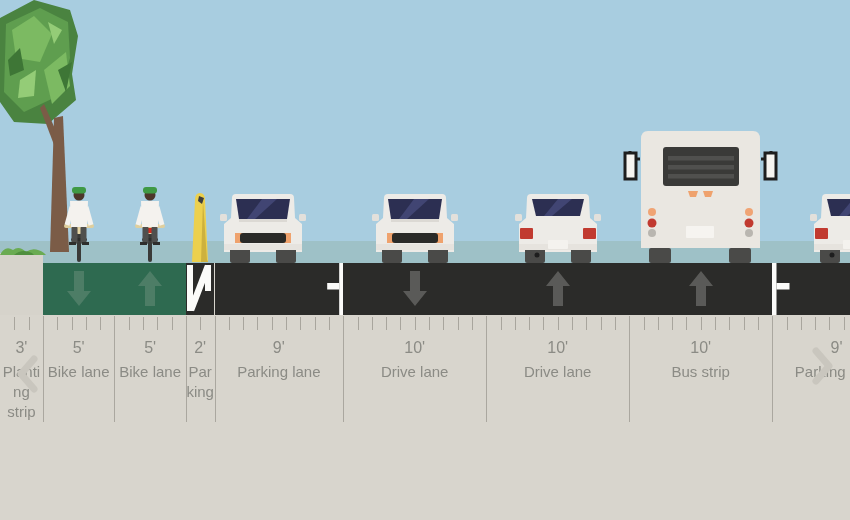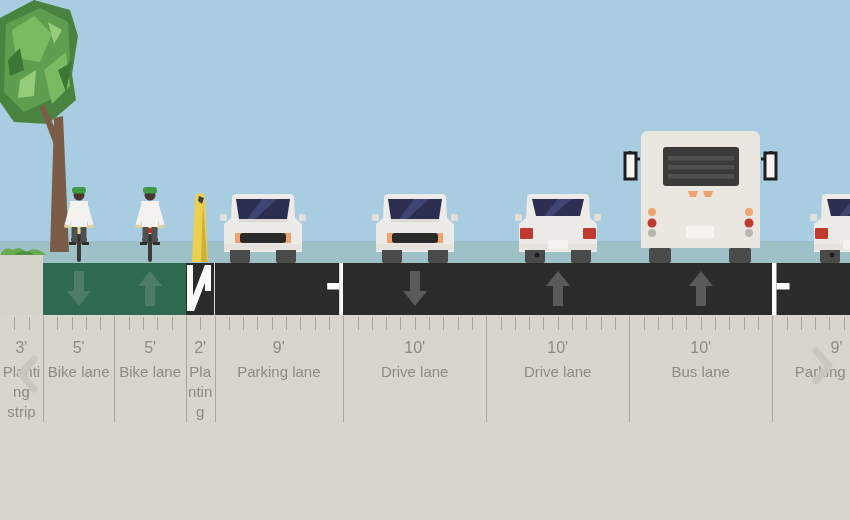--- a/index.html
+++ b/index.html
@@ -256,21 +256,21 @@
         <div class="w">5'</div>
         <div class="n">Bike lane</div>
       </div>
       <div class="tick" style="left: 128.7px;"></div>
       <div class="tick" style="left: 143px;"></div>
       <div class="tick" style="left: 157.3px;"></div>
       <div class="tick" style="left: 171.6px;"></div>
       <div class="divider" style="left: 185.9px;"></div>
       <div class="ruler-cell" style="left: 185.9px; width: 28.6px;">
         <div class="w">2'</div>
-        <div class="n">Planting</div>
+        <div class="n">Parking</div>
       </div>
       <div class="tick" style="left: 200.2px;"></div>
       <div class="divider" style="left: 214.5px;"></div>
       <div class="ruler-cell" style="left: 214.5px; width: 128.7px;">
         <div class="w">9'</div>
         <div class="n">Parking lane</div>
       </div>
       <div class="tick" style="left: 228.8px;"></div>
       <div class="tick" style="left: 243.1px;"></div>
       <div class="tick" style="left: 257.4px;"></div>
@@ -303,21 +303,21 @@
       <div class="tick" style="left: 529.1px;"></div>
       <div class="tick" style="left: 543.4px;"></div>
       <div class="tick" style="left: 557.7px;"></div>
       <div class="tick" style="left: 572px;"></div>
       <div class="tick" style="left: 586.3px;"></div>
       <div class="tick" style="left: 600.6px;"></div>
       <div class="tick" style="left: 614.9px;"></div>
       <div class="divider" style="left: 629.2px;"></div>
       <div class="ruler-cell" style="left: 629.2px; width: 143px;">
         <div class="w">10'</div>
-        <div class="n">Bus lane</div>
+        <div class="n">Bus strip</div>
       </div>
       <div class="tick" style="left: 643.5px;"></div>
       <div class="tick" style="left: 657.8px;"></div>
       <div class="tick" style="left: 672.1px;"></div>
       <div class="tick" style="left: 686.4px;"></div>
       <div class="tick" style="left: 700.7px;"></div>
       <div class="tick" style="left: 715px;"></div>
       <div class="tick" style="left: 729.3px;"></div>
       <div class="tick" style="left: 743.6px;"></div>
       <div class="tick" style="left: 757.9px;"></div>

